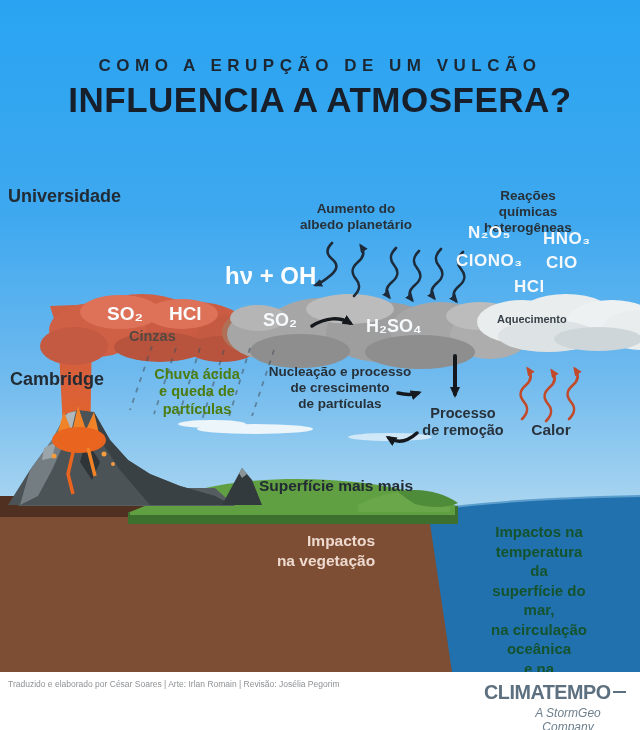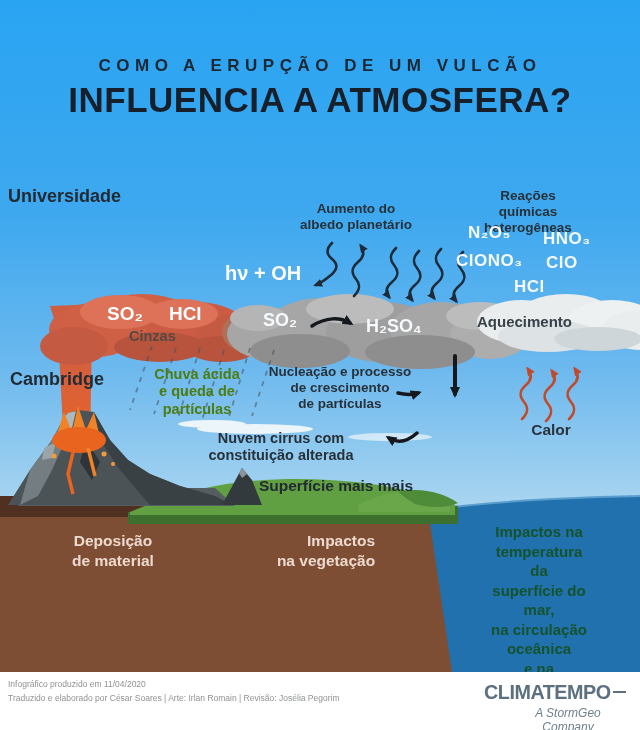--- a/index.html
+++ b/index.html
@@ -20,26 +20,26 @@
   .estrat{left:8px;top:186px;}
   .tropo{left:10px;top:369px;}
   .reacoes{left:528px;top:188px;font-size:13.5px;font-weight:bold;line-height:1.18;color:#27313a;}
   .chem{font-size:17px;font-weight:bold;color:#f4f8fb;letter-spacing:0.5px;}
   .n2o5{left:468px;top:223px;}
   .hno3{left:543px;top:229px;}
   .clono3{left:456px;top:251px;}
   .clo{left:546px;top:253px;}
   .hclw{left:514px;top:277px;}
   .albedo{left:356px;top:201px;font-size:13.5px;font-weight:bold;line-height:1.2;color:#27313a;}
-  .hvoh{left:225px;top:262px;font-size:20px;font-weight:bold;color:#fbfdfe;}
+  .hvoh{left:225px;top:262px;font-size:24px;font-weight:bold;color:#fbfdfe;}
   .plumegas{left:107px;top:303px;font-size:19px;font-weight:bold;color:#fbfdfe;display:flex;gap:26px;}
   .cinzas{left:129px;top:328px;font-size:14.5px;font-weight:bold;color:#564840;}
   .so2cloud{left:263px;top:310px;font-size:18px;font-weight:bold;color:#f6fafc;}
   .h2so4{left:366px;top:316px;font-size:18px;font-weight:bold;color:#f6fafc;}
-  .aquec{left:477px;top:313px;font-size:15px;font-weight:bold;color:#39424a;}
+  .aquec{left:497px;top:313px;font-size:11px;font-weight:bold;color:#39424a;}
   .chuva{left:197px;top:366px;font-size:14.5px;font-weight:bold;line-height:1.2;color:#4d7c0f;}
   .nucle{left:340px;top:364px;font-size:13.5px;font-weight:bold;line-height:1.18;color:#27313a;}
   .remocao{left:463px;top:405px;font-size:14.5px;font-weight:bold;line-height:1.18;color:#27313a;}
   .calor{left:551px;top:421px;font-size:15.5px;font-weight:bold;color:#2a333c;}
   .nuvem{left:281px;top:430px;font-size:14.5px;font-weight:bold;line-height:1.18;color:#27313a;}
   .superf{left:336px;top:477px;font-size:15.5px;font-weight:bold;color:#222b33;}
   .impact{font-size:15.5px;font-weight:bold;line-height:1.28;color:#eed9cf;}
   .depos{left:113px;top:531px;}
   .veg{left:326px;top:531px;text-align:right;}
   .mar{left:539px;top:522px;font-size:15px;font-weight:bold;line-height:1.3;color:#14532d;}
@@ -214,39 +214,36 @@
   <div class="txt cinzas">Cinzas</div>
   <div class="txt so2cloud">SO₂</div>
   <div class="txt h2so4">H₂SO₄</div>
 
   <div class="txt c ml chuva">Chuva ácida
 e queda de
 partículas</div>
   <div class="txt c ml nucle">Nucleação e processo
 de crescimento
 de partículas</div>
+  <div class="txt c ml remocao">Processo
+de remoção</div>
   <div class="txt c calor">Calor</div>
-  <div class="txt c ml nuvem">Nuvem cirrus com
-constituição alterada</div>
   <div class="txt c superf">Superfície mais mais</div>
 
-  <div class="txt c ml impact depos">Deposição
-de material</div>
   <div class="txt c ml impact veg">Impactos
 na vegetação</div>
   <div class="txt c ml mar">Impactos na
 temperatura da
 superfície do mar,
 na circulação oceânica
 e na biogeoquimica
 marinha</div>
 
   <div class="footer">
     <div class="credits">
-      <div>Infográfico produzido em 11/04/2020</div>
       <div>Traduzido e elaborado por César Soares | Arte: Irlan Romain  | Revisão: Josélia Pegorim</div>
     </div>
     <div class="logo">
       <div class="logoRow">
         <span class="logoTxt">CLIMATEMPO</span>
         <span class="logoDash"></span>
       </div>
       <div class="logoSub">A StormGeo Company</div>
     </div>
   </div>

